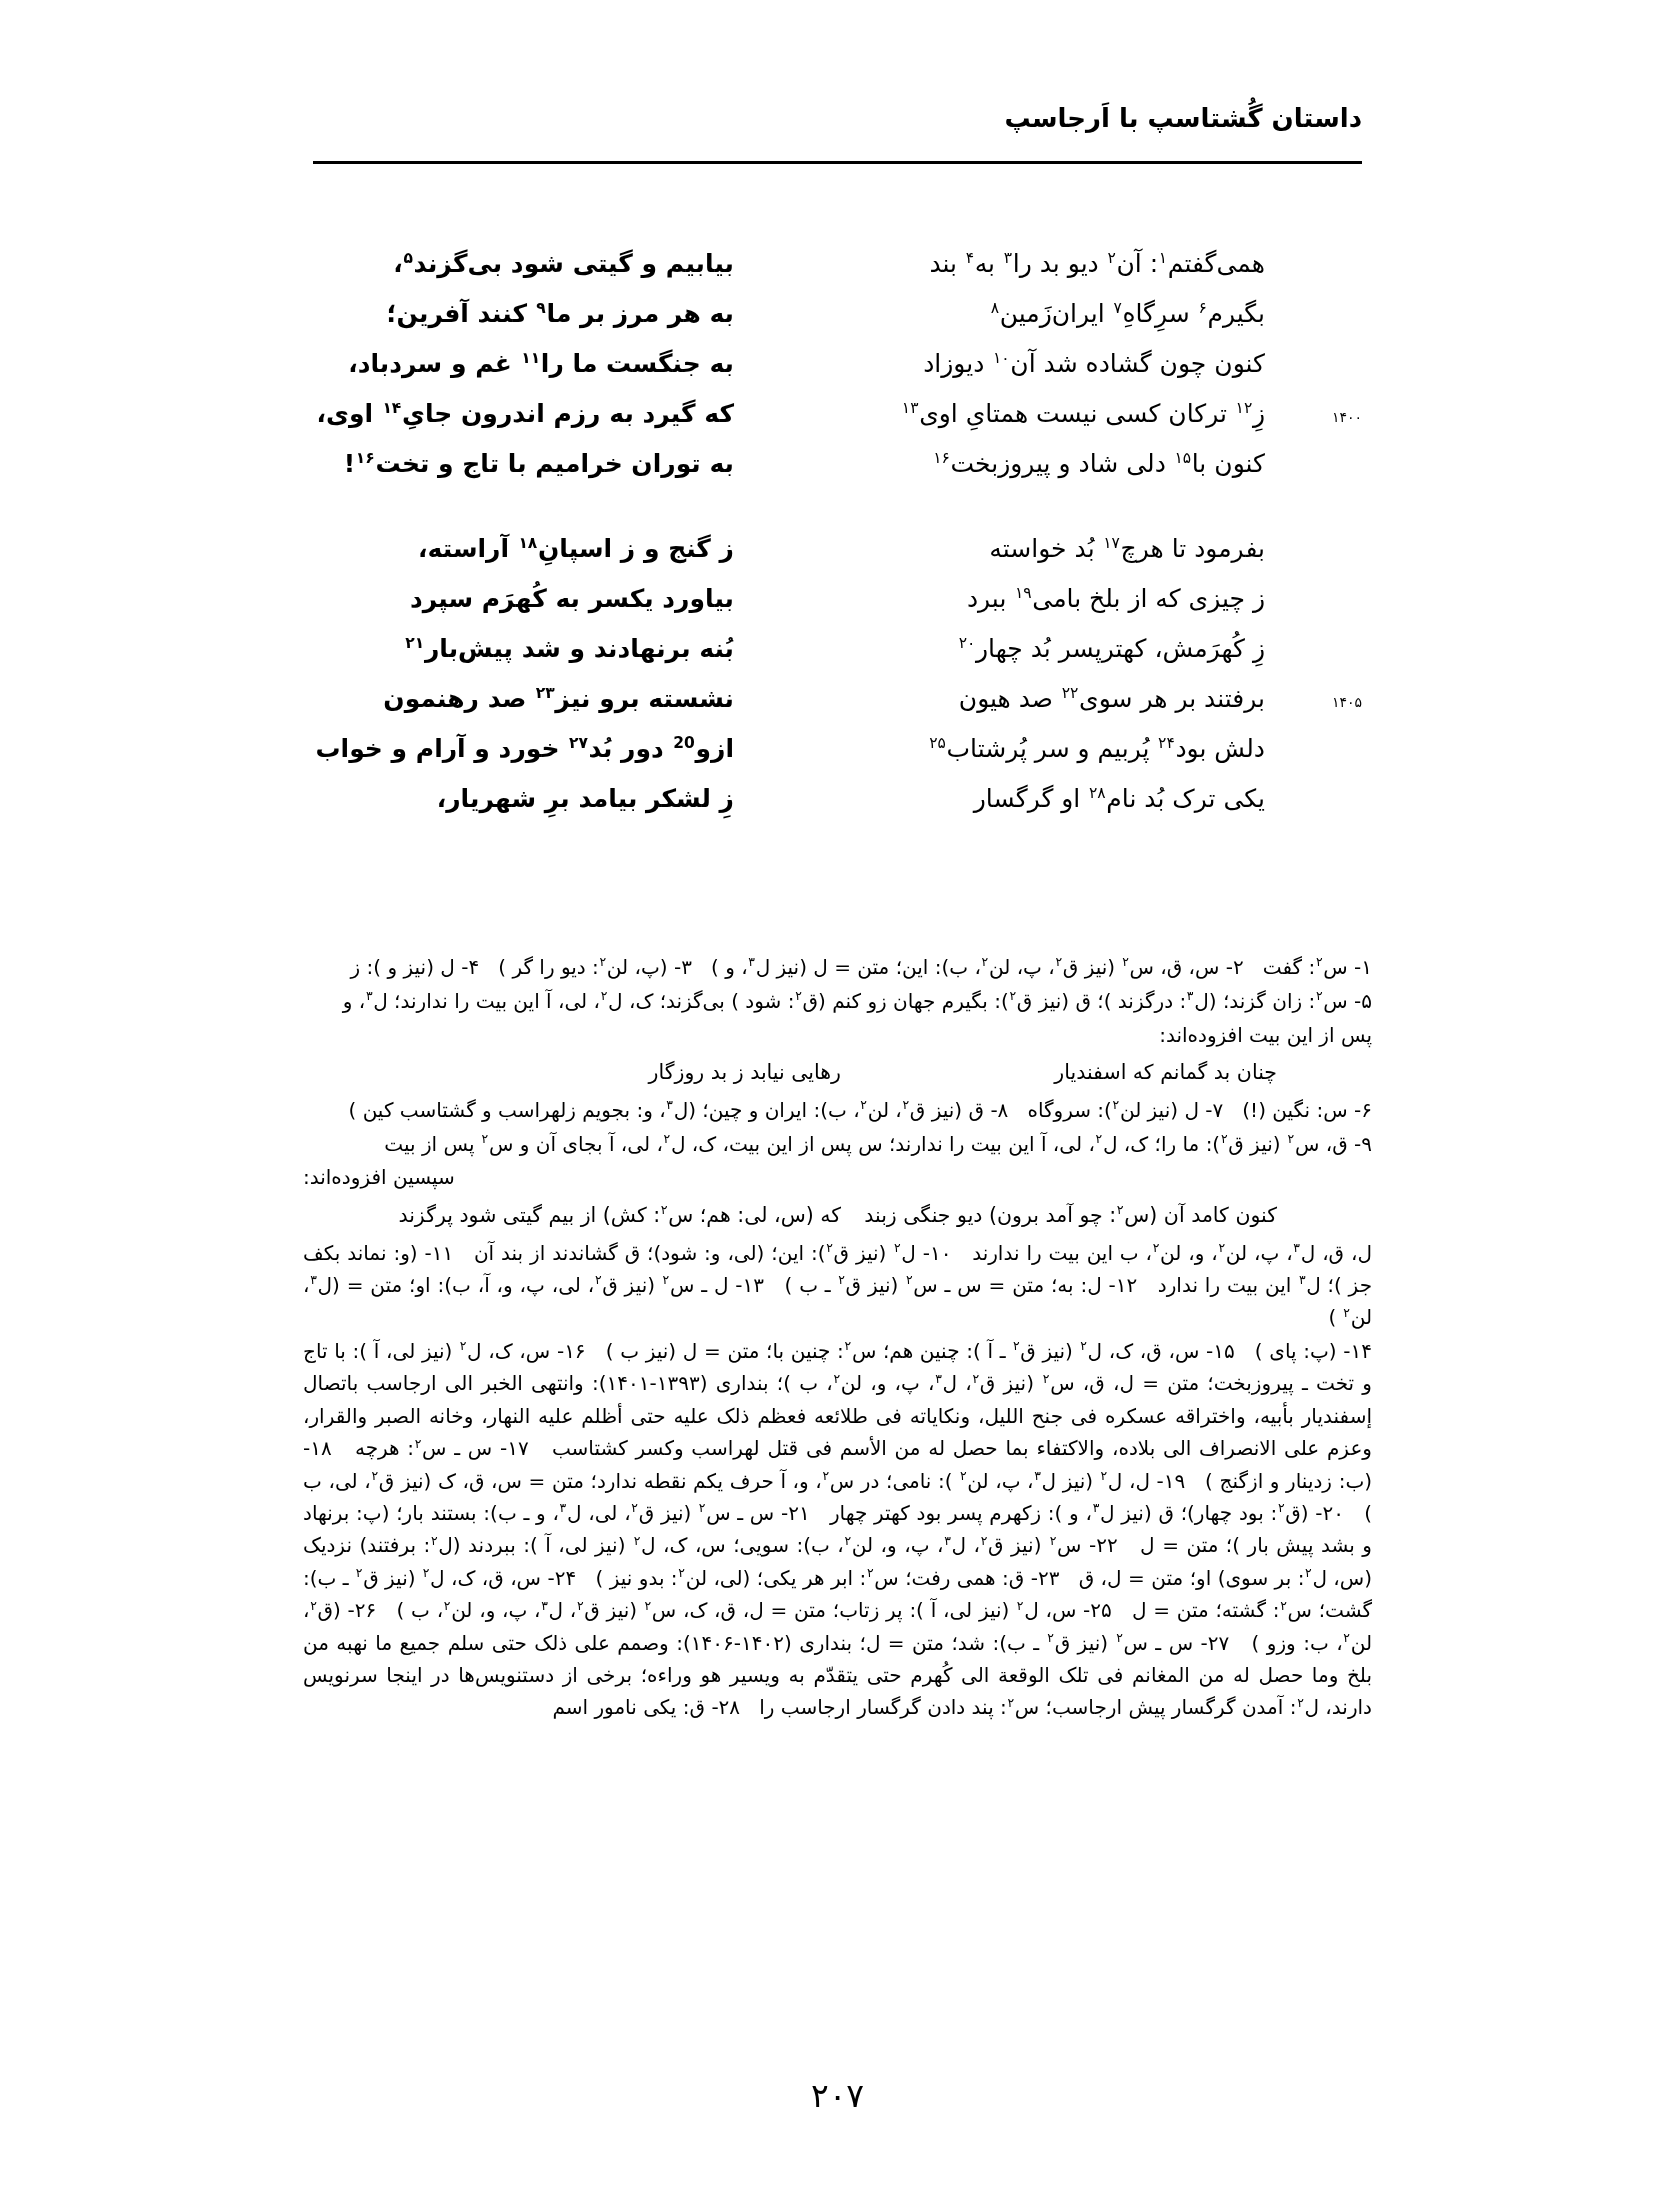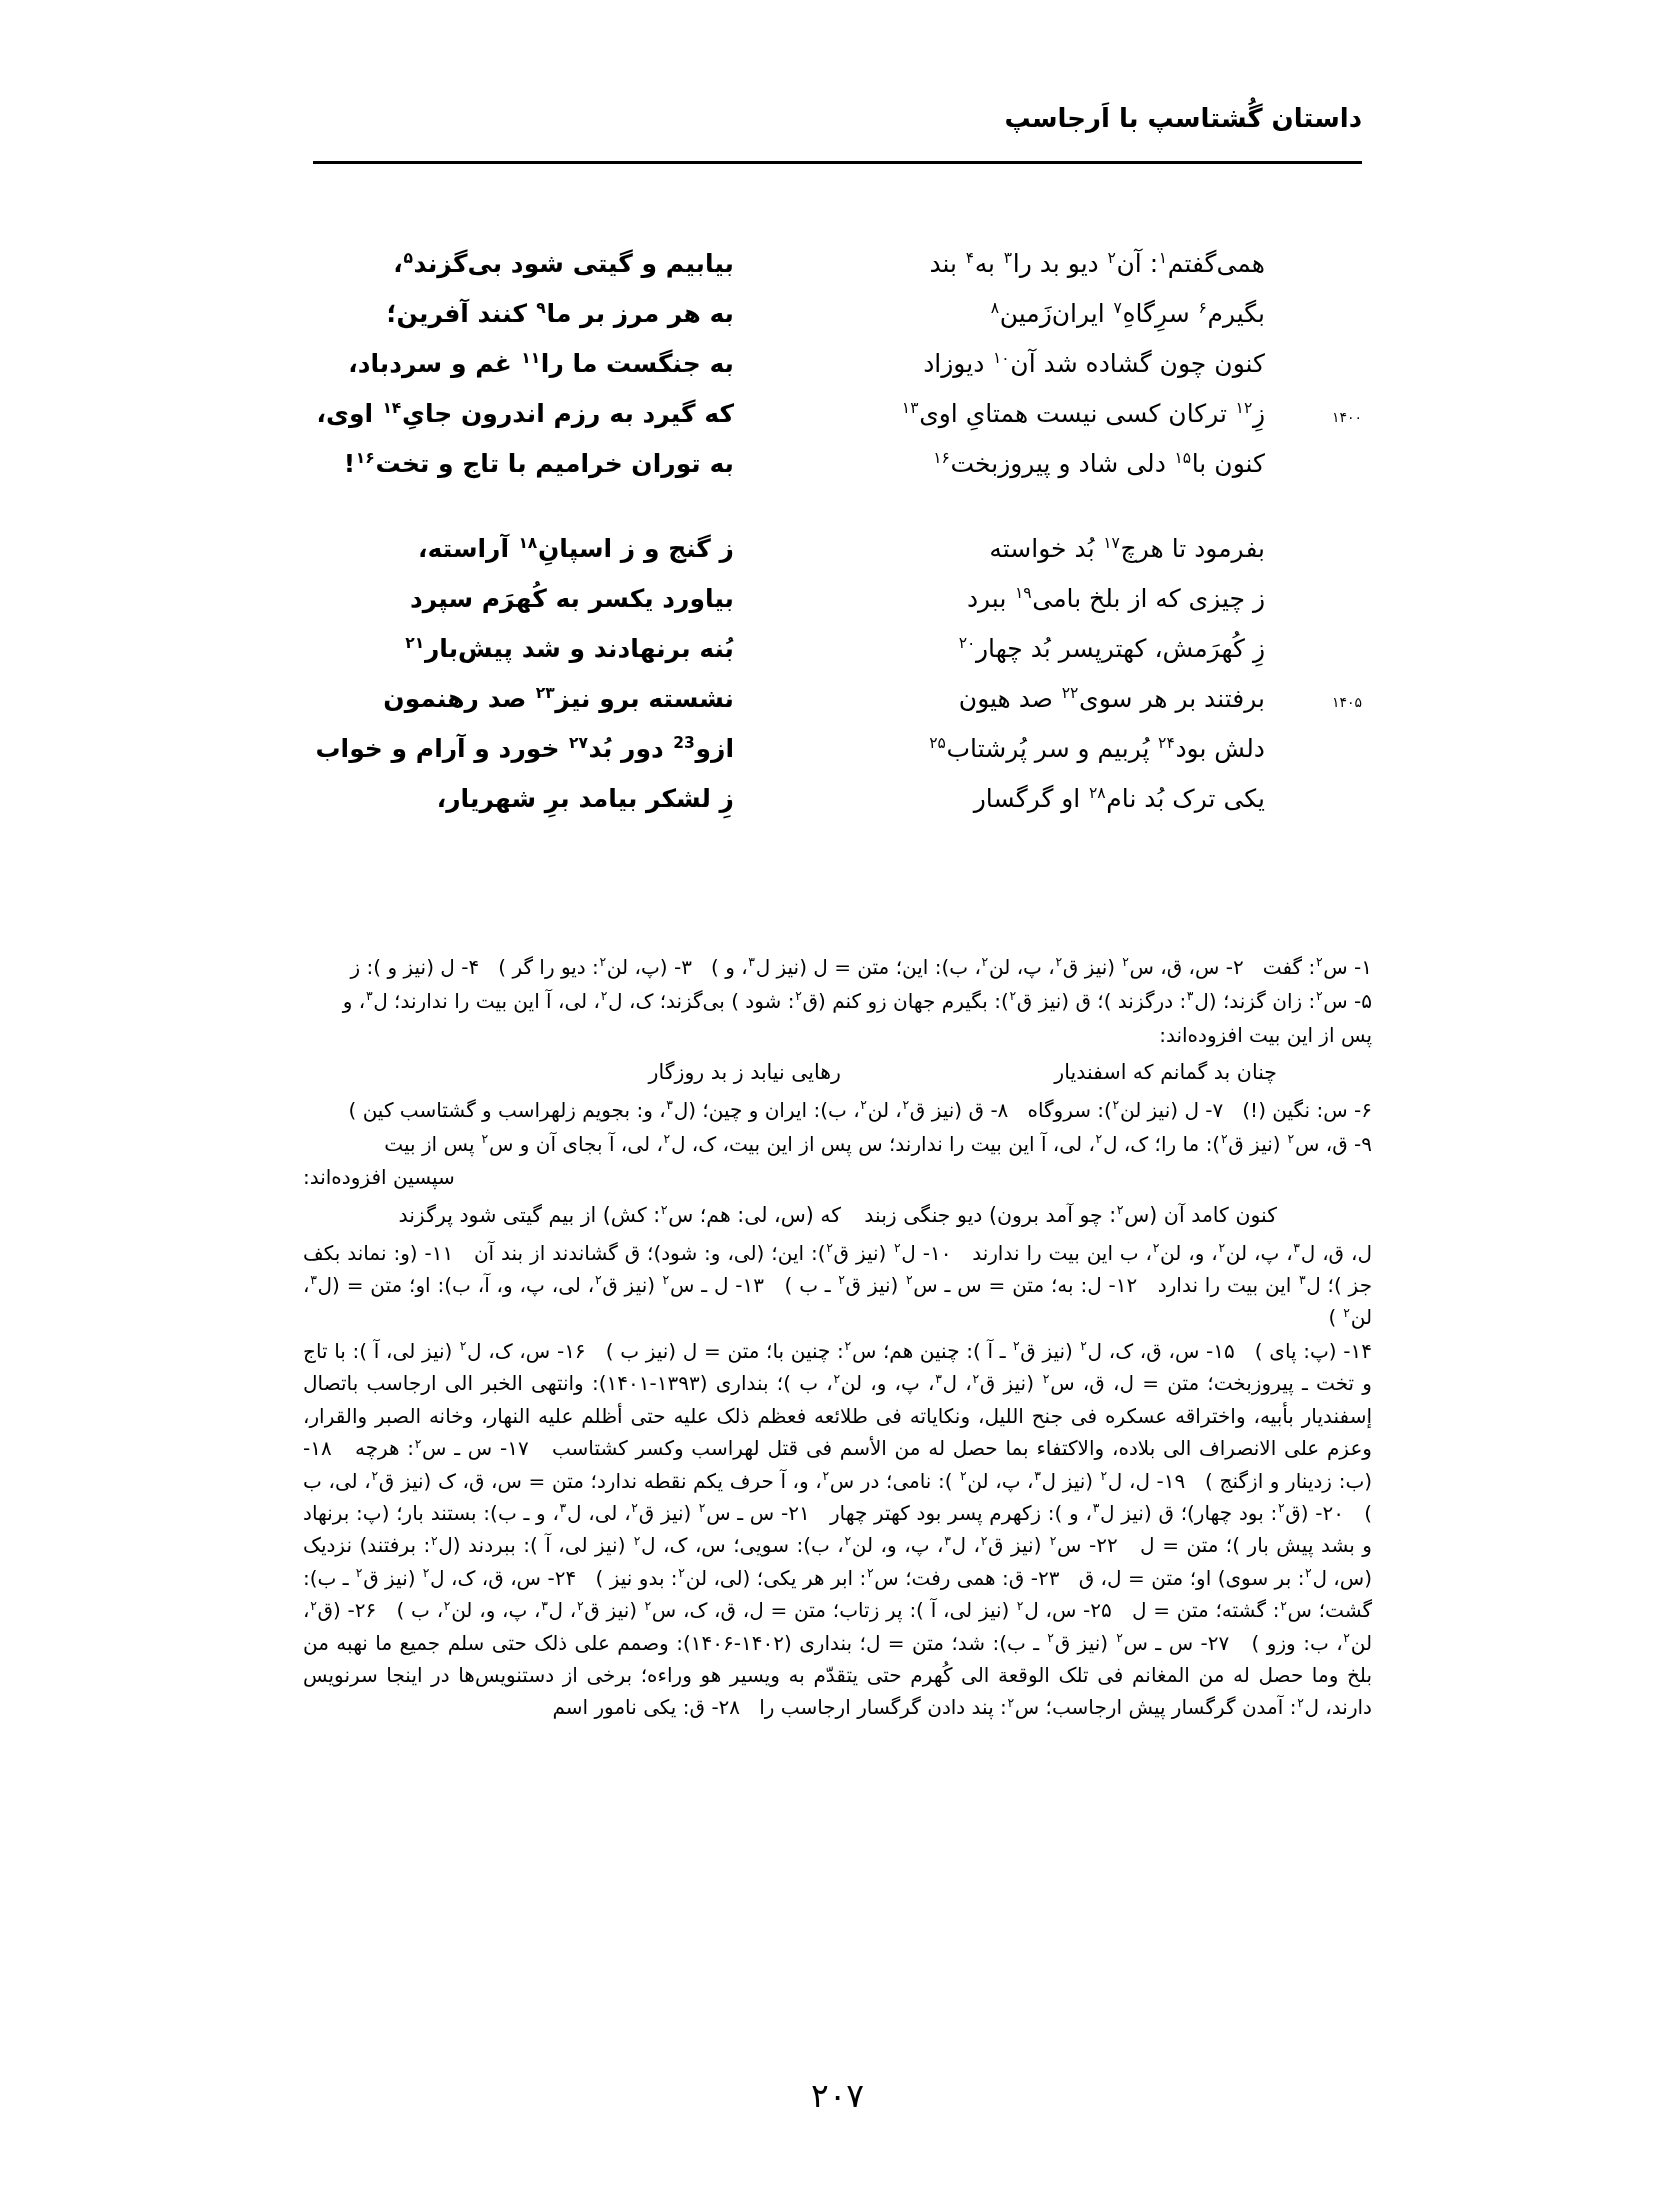--- a/index.html
+++ b/index.html
@@ -204,21 +204,21 @@
           <div class="hemistich second"><span class="spread">بُنه برنهادند و شد پیش‌بار<sup class="vn">۲۱</sup></span></div>
         </div>
         <div class="verse-row">
           <div class="lineno">۱۴۰۵</div>
           <div class="hemistich first"><span class="spread">برفتند بر هر سوی<sup class="vn">۲۲</sup> صد هیون</span></div>
           <div class="hemistich second"><span class="spread">نشسته برو نیز<sup class="vn">۲۳</sup> صد رهنمون</span></div>
         </div>
         <div class="verse-row">
           <div class="lineno"></div>
           <div class="hemistich first"><span class="spread">دلش بود<sup class="vn">۲۴</sup> پُربیم و سر پُرشتاب<sup class="vn">۲۵</sup></span></div>
-          <div class="hemistich second"><span class="spread">ازو<sup class="vn">23</sup> دور بُد<sup class="vn">۲۷</sup> خورد و آرام و خواب</span></div>
+          <div class="hemistich second"><span class="spread">ازو<sup class="vn">20</sup> دور بُد<sup class="vn">۲۷</sup> خورد و آرام و خواب</span></div>
         </div>
         <div class="verse-row">
           <div class="lineno"></div>
           <div class="hemistich first"><span class="spread">یکی ترک بُد نام<sup class="vn">۲۸</sup> او گرگسار</span></div>
           <div class="hemistich second"><span class="spread">زِ لشکر بیامد برِ شهریار،</span></div>
         </div>
       </div>
   </div>
 
   <div class="apparatus">

